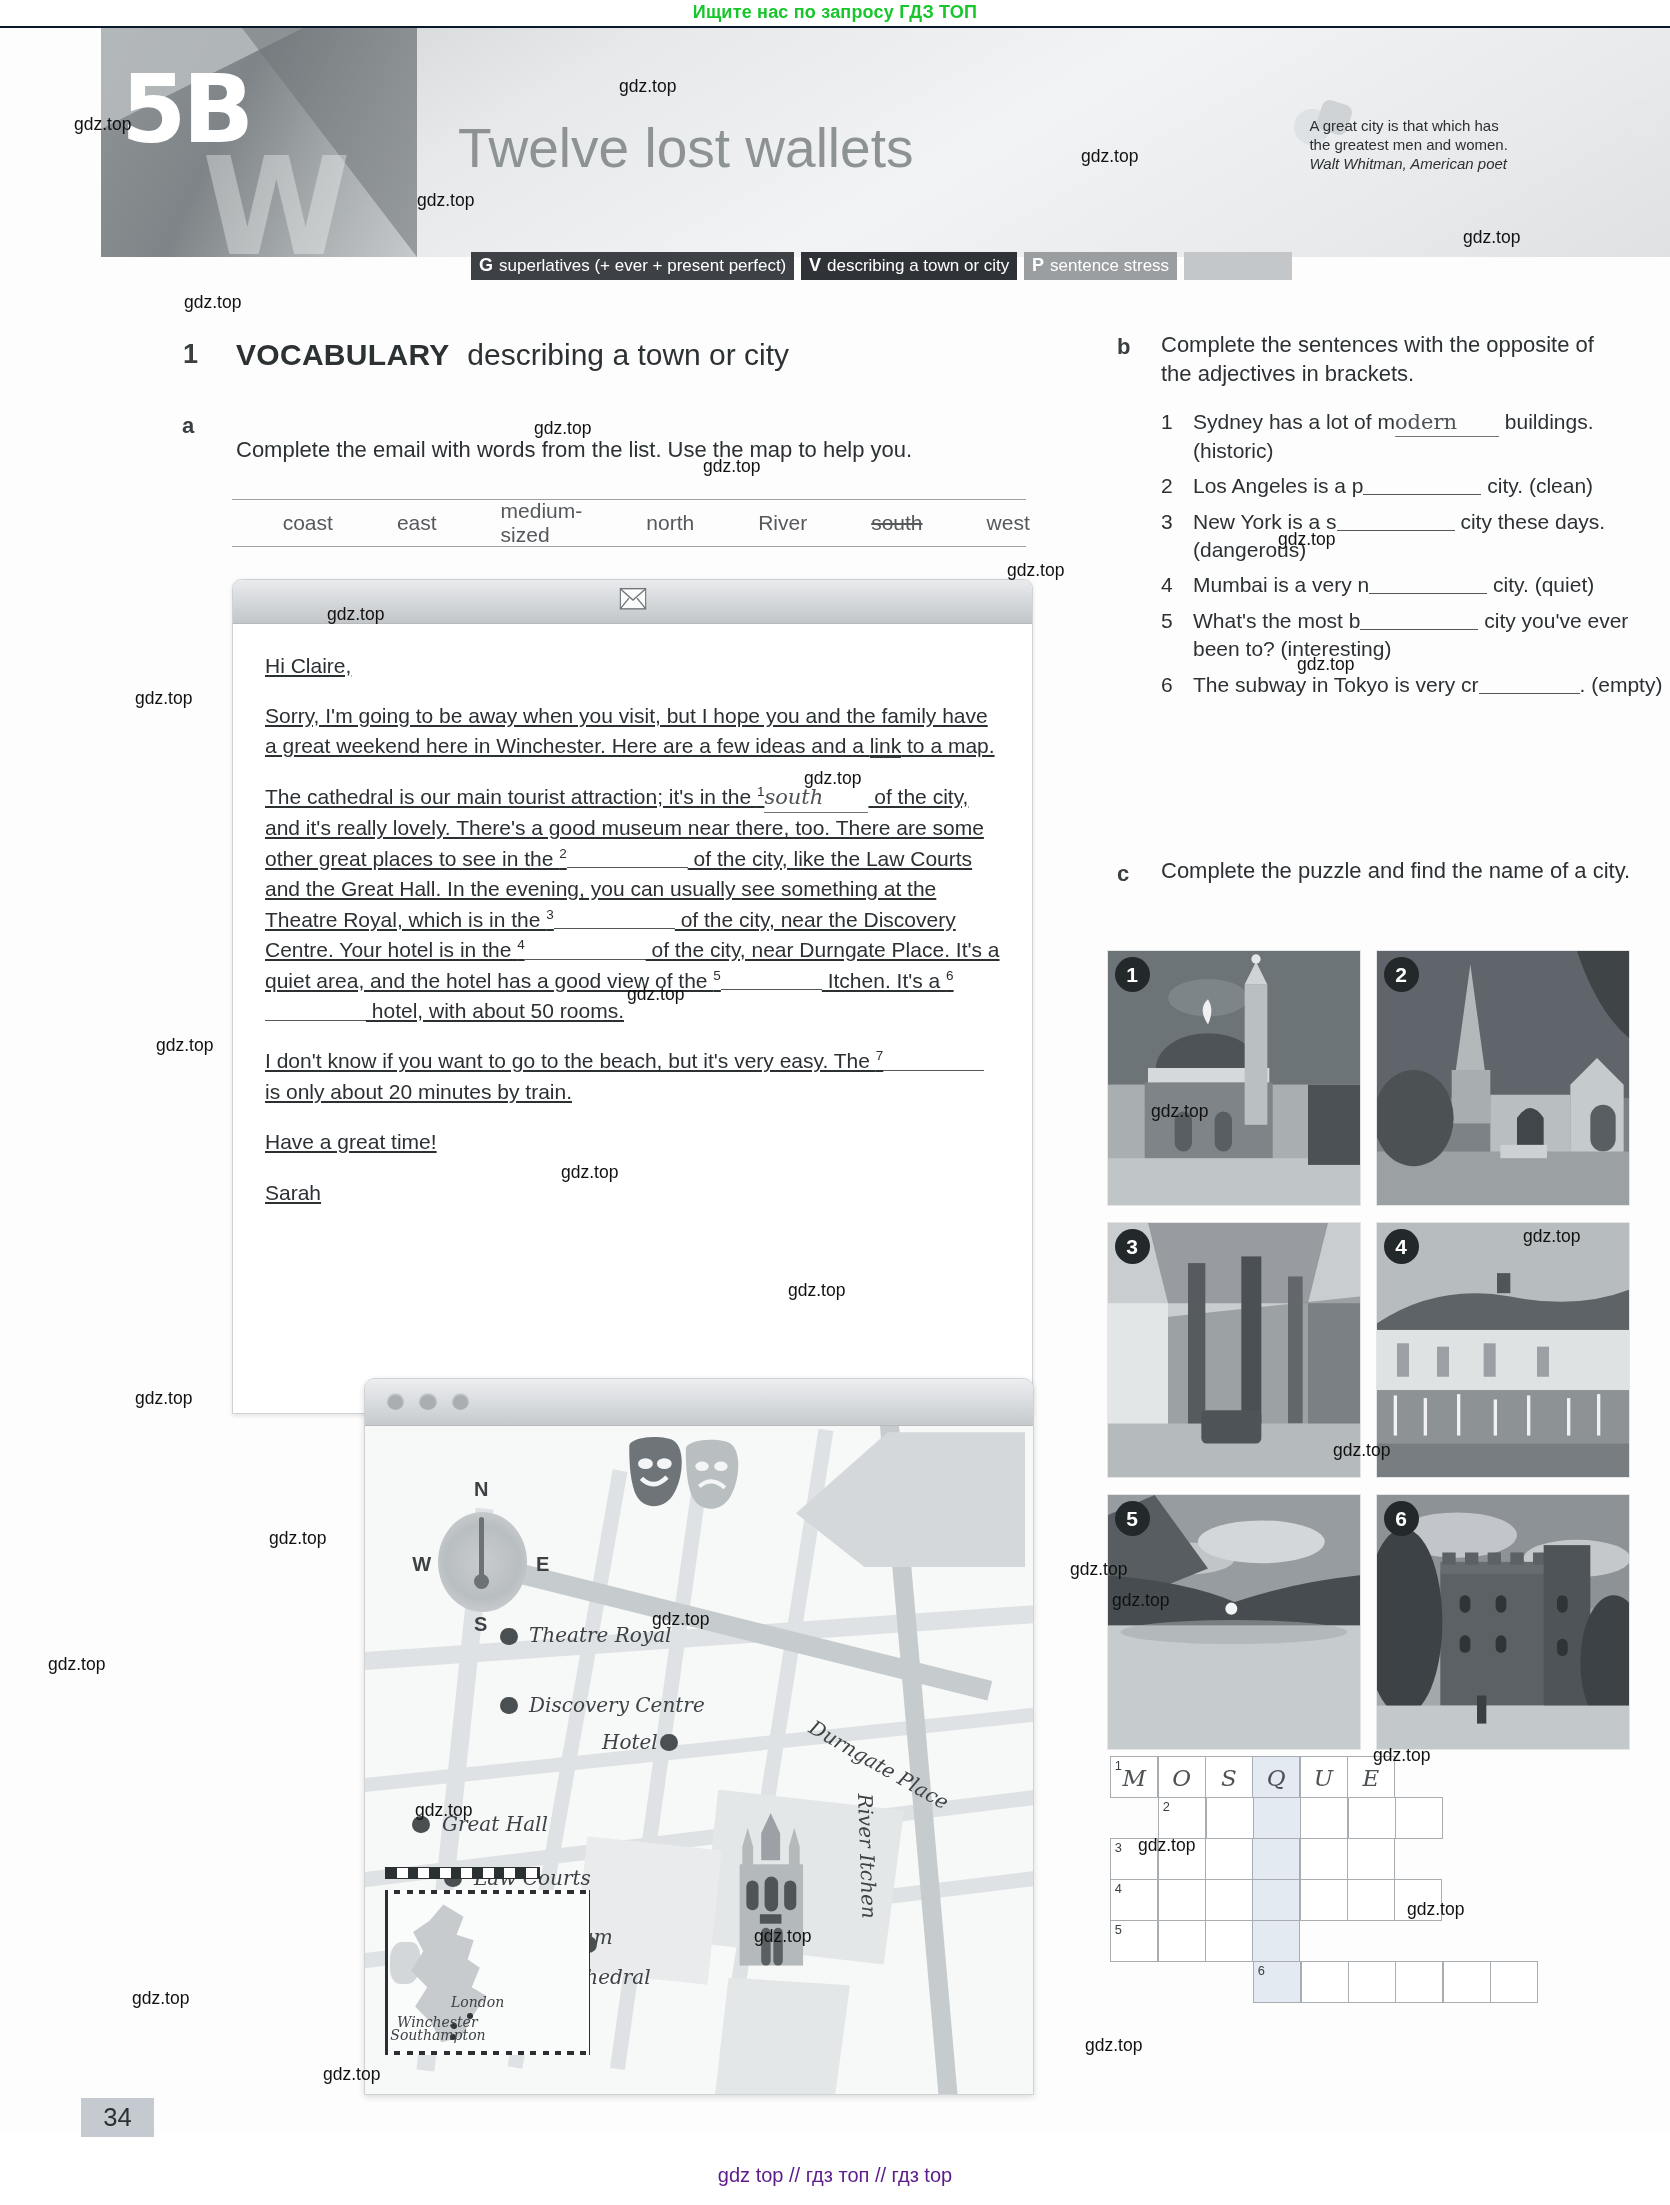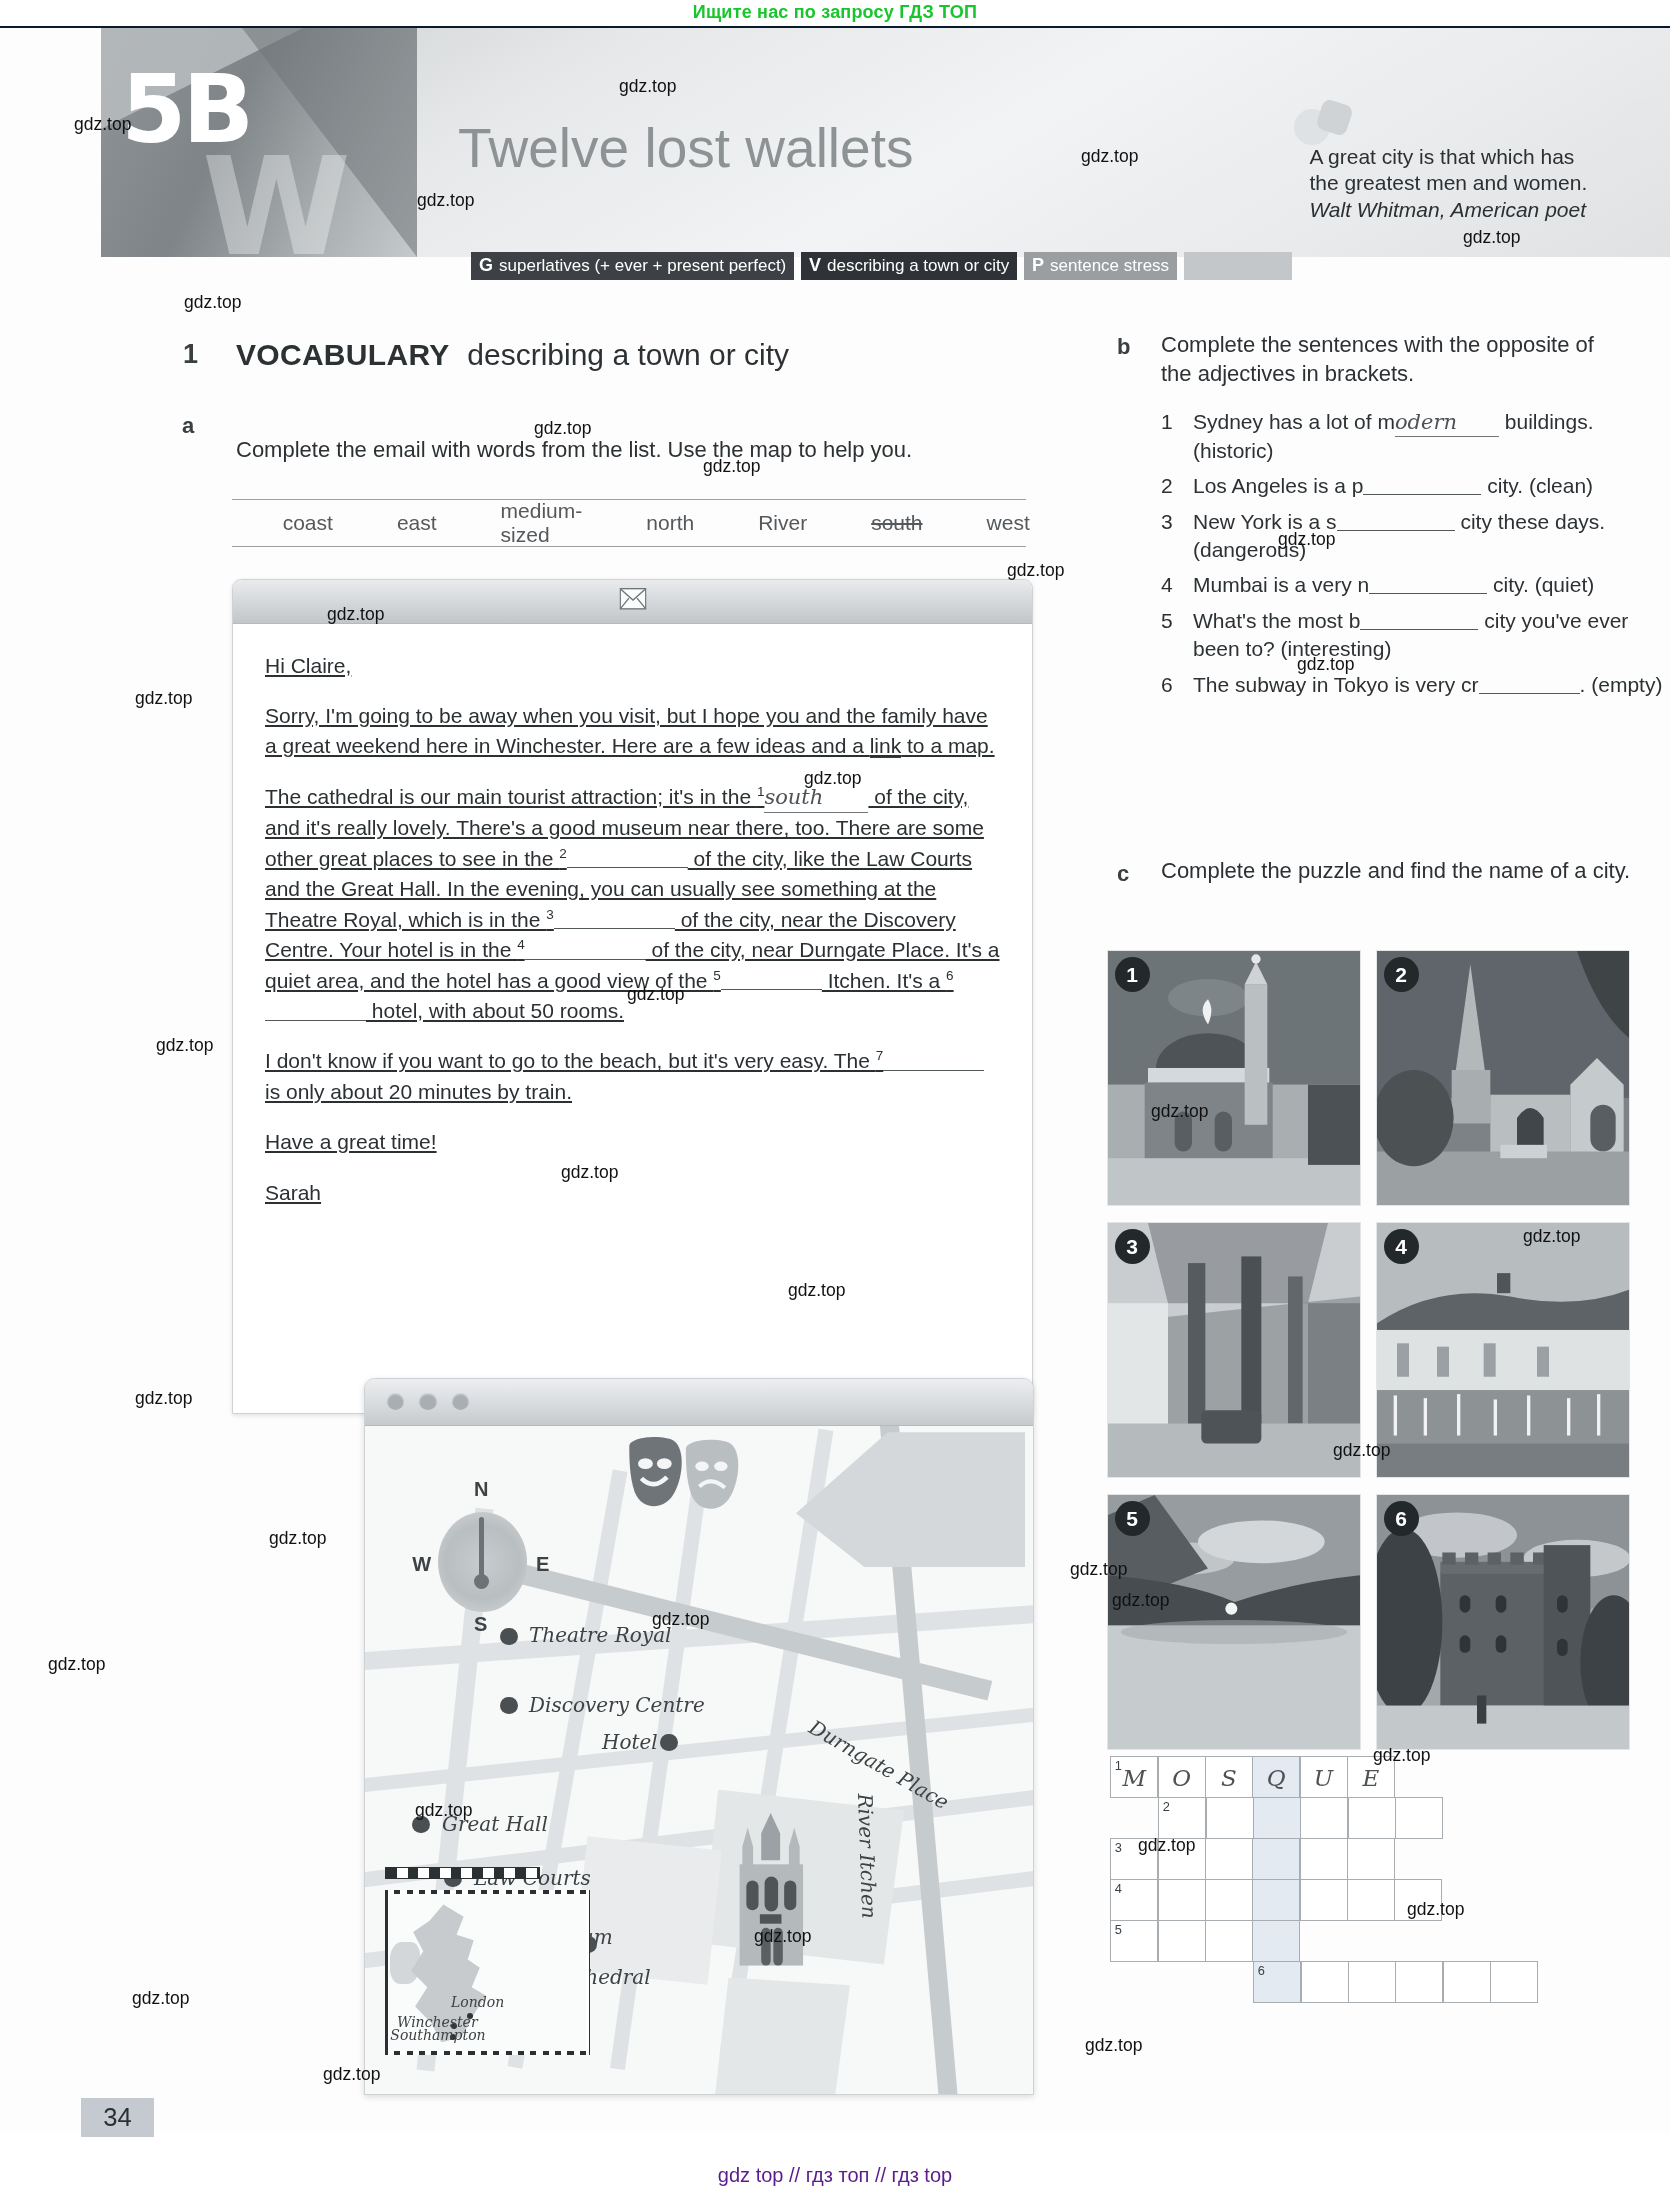--- a/index.html
+++ b/index.html
@@ -66,23 +66,22 @@
   }
   #unit-title {
     position:absolute; left:458px; top:88px;
     font-size:55px; font-weight:400; color:#8d9295; letter-spacing:0px;
     font-family:"Liberation Sans", sans-serif;
     white-space:nowrap;
   }
   #quote {
     position:absolute; right:23.6px; top:88px;
     width:337px; text-align:left;
-    font-size:21px; color:#2b3033; line-height:1.27;
+    font-size:15px; color:#2b3033; line-height:1.27;
     font-family:"Liberation Sans", sans-serif;
-    margin-top:28px;
   }
   #quote .attr { font-style:italic; }
   #quote-blob1 {
     position:absolute; right:340px; top:81px; width:36px;height:36px;border-radius:50%;
     background:#dfe2e4;
   }
   #quote-blob2 {
     position:absolute; right:320px; top:74px; width:31px;height:31px;border-radius:8px;
     background:#cfd3d6; transform:rotate(18deg);
   }
@@ -295,21 +294,21 @@
   .q .num { width:20px; flex:0 0 20px; text-align:left; color:#2c3134; }
   .q .txt { flex:1; }
   .ul {
     display:inline-block; min-width:118px;
     border-bottom:1.3px solid #53585b; height:19px; vertical-align:-2px;
   }
   .ul.sm { min-width:101px; }
   .ans {
     display:inline-block; min-width:104px;
     border-bottom:1.3px solid #70767a;
-    font-family:"DejaVu Serif", serif; font-style:italic; color:#4d5255;
+    font-family:"DejaVu Serif", serif; color:#4d5255;
   }
 
   #ex-c-letter { position:absolute; left:67px; top:833px; font-size:22px; font-weight:700; color:#3a3f42; }
   #ex-c-text { position:absolute; left:111px; top:828px; width:471px;
                font-size:22px; color:#2c3134; line-height:1.35; }
 
   
   #photos {
     position:absolute; left:1107px; top:922px; width:539px;
     display:grid; grid-template-columns:254px 254px; gap:16px 15px;

